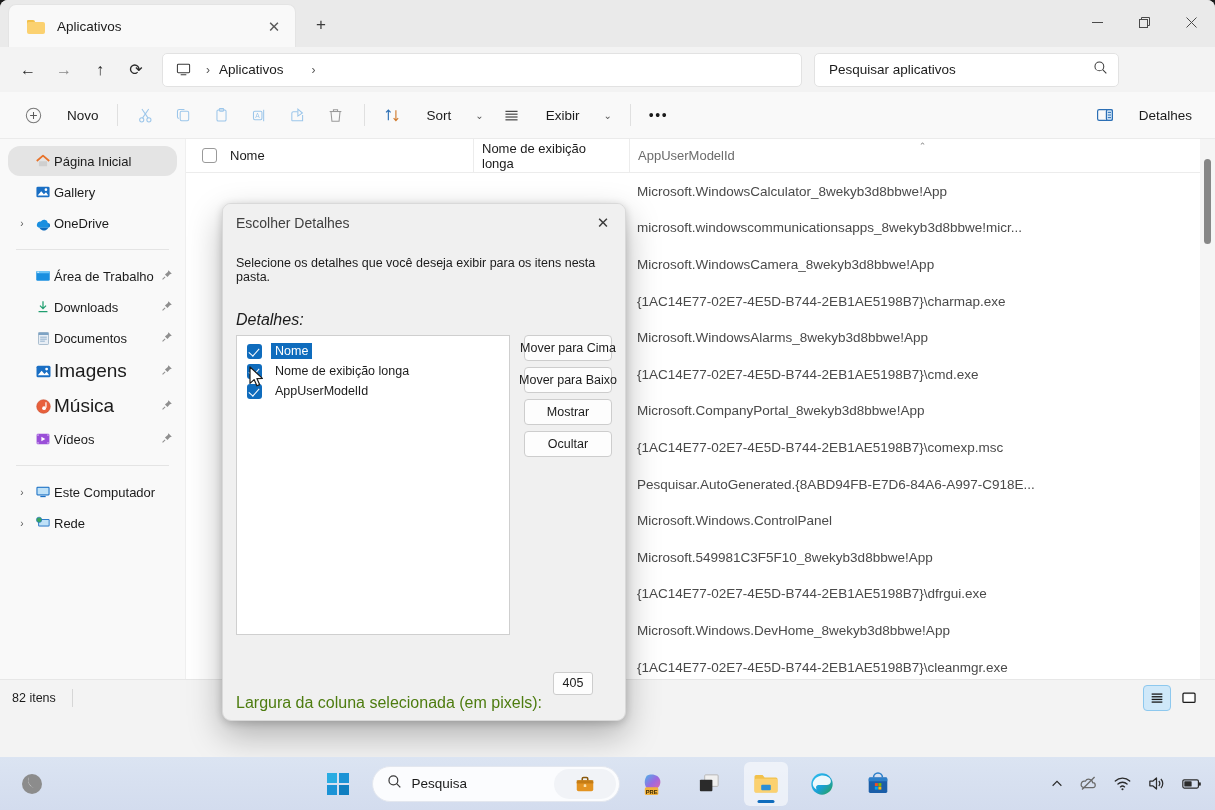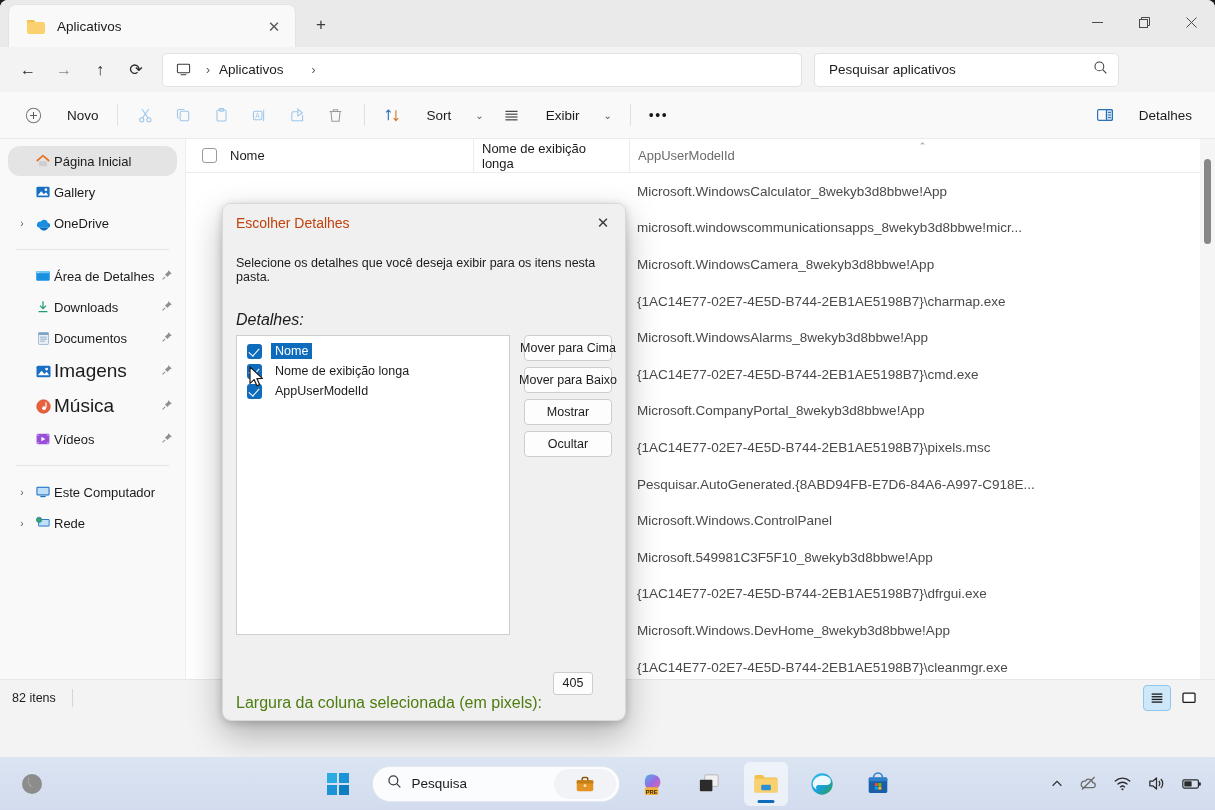--- a/index.html
+++ b/index.html
@@ -190,21 +190,21 @@
     border-radius: 9px;
     box-shadow: 0 14px 34px rgba(0,0,0,.28), 0 2px 8px rgba(0,0,0,.18);
     background: #f0f0f0;
     border: 1px solid #d9d9d9;
     overflow: hidden;
   }
   .dlghdr {
     height: 38px; display: flex; align-items: center; padding-left: 13px;
     background: #f0f0f0;
   }
-  .dlgtitle { font-size: 14px; color: #c2410c; flex: 1; }
+  .dlgtitle { font-size: 14px; color: #404040; flex: 1; }
   .dlgclose {
     width: 44px; height: 36px; display: flex; align-items: center; justify-content: center;
     color: #3a3a3a; font-size: 15px;
   }
   .dlgbody { padding: 10px 13px 0 13px; position: relative; }
   .dlgdesc { font-size: 12.5px; color: #1b1b1b; margin-top: 4px; }
   .dlglabel { font-size: 16px; color: #1b1b1b; margin-top: 27px; font-style: italic; }
   .dlgmid { display: flex; margin-top: 6px; }
   .detlist {
     width: 277px; height: 300px; background: #fff;
@@ -512,21 +512,21 @@
 
         <div class="navitem">
           <span class="chev"></span>
           <span class="nico">
             <svg width="16" height="16" viewBox="0 0 18 18">
                 <rect x="1.4" y="3.4" width="15.2" height="11" rx="1.4" fill="#1a8fe0"></rect>
                 <rect x="1.4" y="3.4" width="15.2" height="2.6" rx="1.2" fill="#6cc3f5"></rect>
                 <rect x="2.8" y="4.2" width="1.4" height="1.2" fill="#ffffff"></rect>
               </svg>
           </span>
-          <span class="nlabel">Área de Detalhes</span>
+          <span class="nlabel">Área de Trabalho</span>
           <span class="pin">
             <svg width="12" height="12" viewBox="0 0 14 14">
                 <path d="M8.6 1.4 L12.6 5.4 L10.4 6 L7.6 9.4 L4.6 6.4 L8 3.6 Z" fill="#8f8f8f"></path>
                 <line x1="4.8" y1="9.2" x2="1.8" y2="12.2" stroke="#8f8f8f" stroke-width="1.2"></line>
               </svg>
           </span>
         </div>
 
         <div class="navitem">
           <span class="chev"></span>
@@ -705,21 +705,21 @@
               <div class="rowc3">{1AC14E77-02E7-4E5D-B744-2EB1AE5198B7}\cmd.exe</div>
             </div>
           <div class="row">
               <div class="rowc1"></div>
               <div class="rowc2"></div>
               <div class="rowc3">Microsoft.CompanyPortal_8wekyb3d8bbwe!App</div>
             </div>
           <div class="row">
               <div class="rowc1"></div>
               <div class="rowc2"></div>
-              <div class="rowc3">{1AC14E77-02E7-4E5D-B744-2EB1AE5198B7}\pixels.msc</div>
+              <div class="rowc3">{1AC14E77-02E7-4E5D-B744-2EB1AE5198B7}\comexp.msc</div>
             </div>
           <div class="row">
               <div class="rowc1"></div>
               <div class="rowc2"></div>
               <div class="rowc3">Pesquisar.AutoGenerated.{8ABD94FB-E7D6-84A6-A997-C918E...</div>
             </div>
           <div class="row">
               <div class="rowc1"></div>
               <div class="rowc2"></div>
               <div class="rowc3">Microsoft.Windows.ControlPanel</div>

